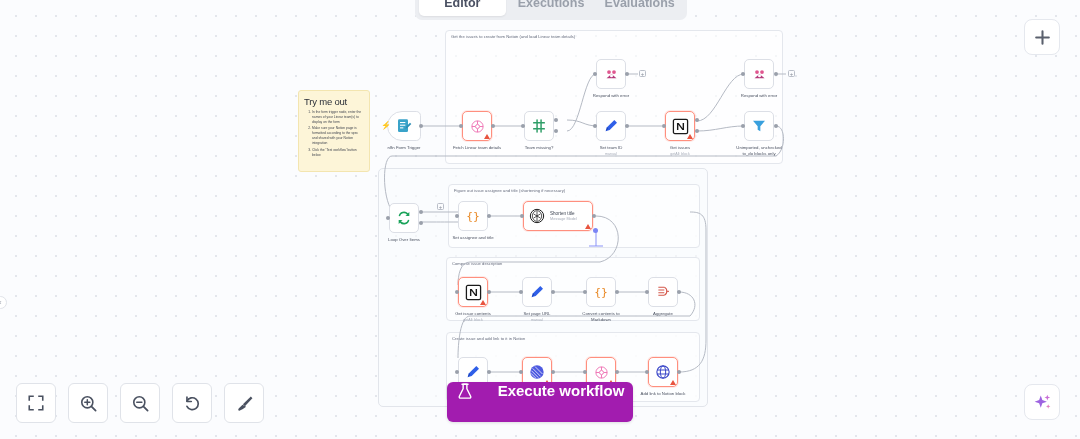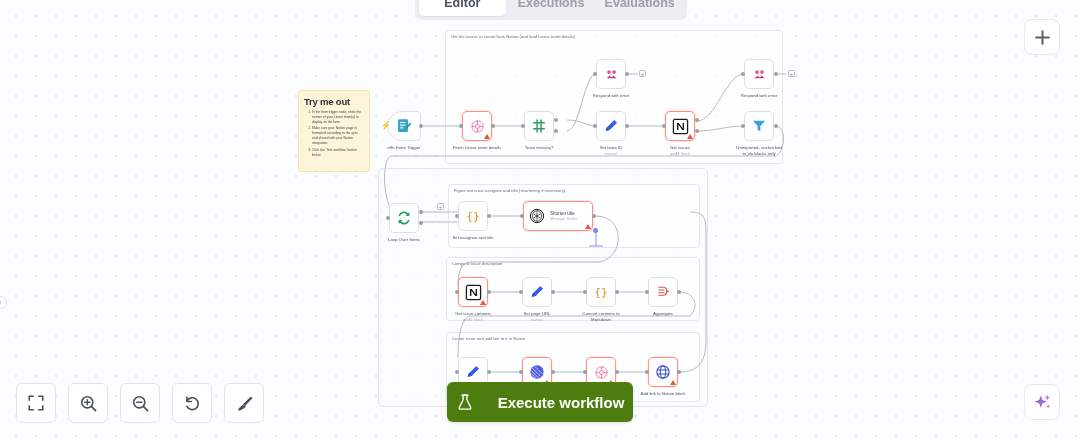--- a/index.html
+++ b/index.html
@@ -47,21 +47,21 @@
     position: absolute; left: 298px; top: 90px;
     width: 72px; height: 82px;
     background: #fdf5d8;
     border: 1px solid #f3e5b0;
     border-radius: 3px;
     padding: 5px 5px 3px 5px;
     overflow: hidden;
     z-index: 6;
   }
   #sticky h3 {
-    font-size: 9.5px; font-weight: 700; color: #2b2f38;
+    font-size: 9.5px; font-weight: 400; color: #2b2f38;
     margin-bottom: 3px; letter-spacing: -.2px;
   }
   #sticky ol { margin: 0 0 0 8px; padding: 0; }
   #sticky li {
     font-size: 3.3px; line-height: 1.45; color: #40454f;
     margin-bottom: 2.2px;
   }
 
   
   .group {
@@ -166,23 +166,23 @@
     display: flex; align-items: center; justify-content: center;
     cursor: pointer; z-index: 50;
   }
   #addbtn { right: 20px; top: 19px; }
   #aibtn  { right: 20px; bottom: 19px; }
 
   
   #execute {
     position: absolute; left: 447px; bottom: 17px;
     width: 186px; height: 40px;
-    background: #4d7c0f;
+    background: #a21caf;
     border-radius: 6px;
-    display: flex; align-items: center; justify-content: center;
+    display: flex; align-items: flex-start; justify-content: center;
     gap: 24px;
     color: #fff; font-size: 15px; font-weight: 600;
     cursor: pointer; z-index: 45;
     box-shadow: 0 1px 3px rgba(0,0,0,.12);
   }
 
   
   #lhandle {
     position: absolute; left: -6px; top: 296px;
     width: 13px; height: 13px;

